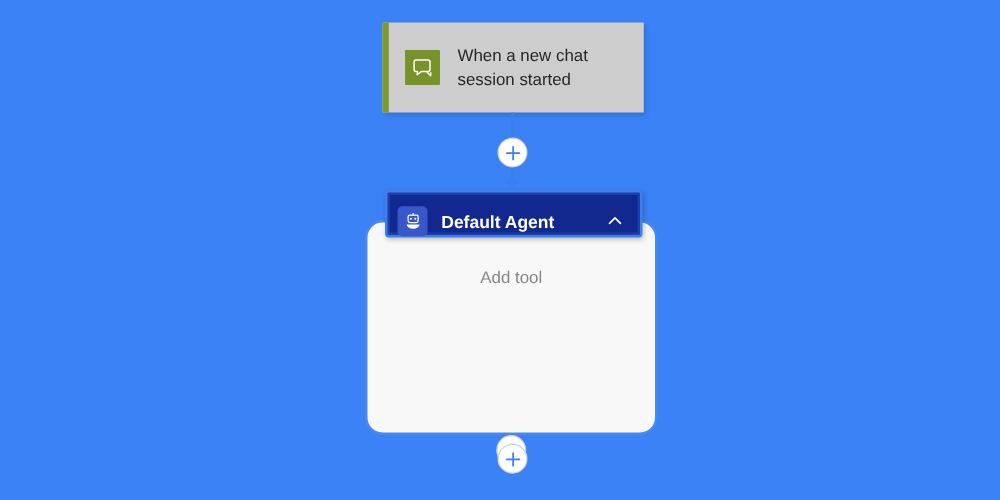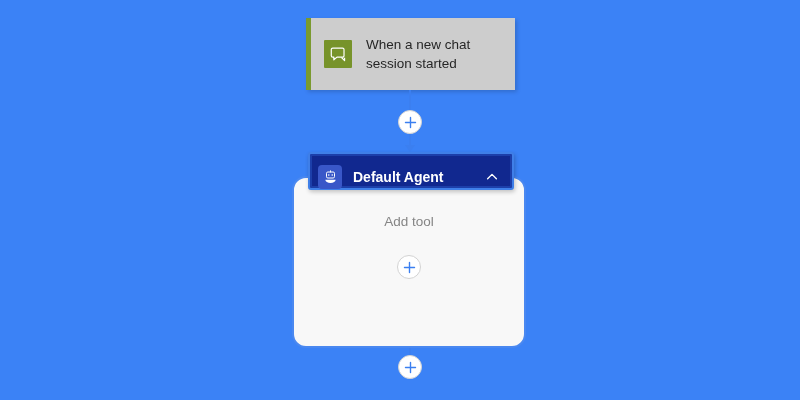--- a/index.html
+++ b/index.html
@@ -107,20 +107,21 @@
   }
   .agent-body {
     position: absolute;
     left: 0;
     top: 28px;
     width: 100%;
     height: calc(100% - 28px);
     display: flex;
     flex-direction: column;
     align-items: center;
+    justify-content: space-between;
   }
   .add-tool-label {
     margin-top: 8px;
     font-size: 13.5px;
     color: #858585;
   }
 
   
   .agent-header-wrap {
     position: absolute;

